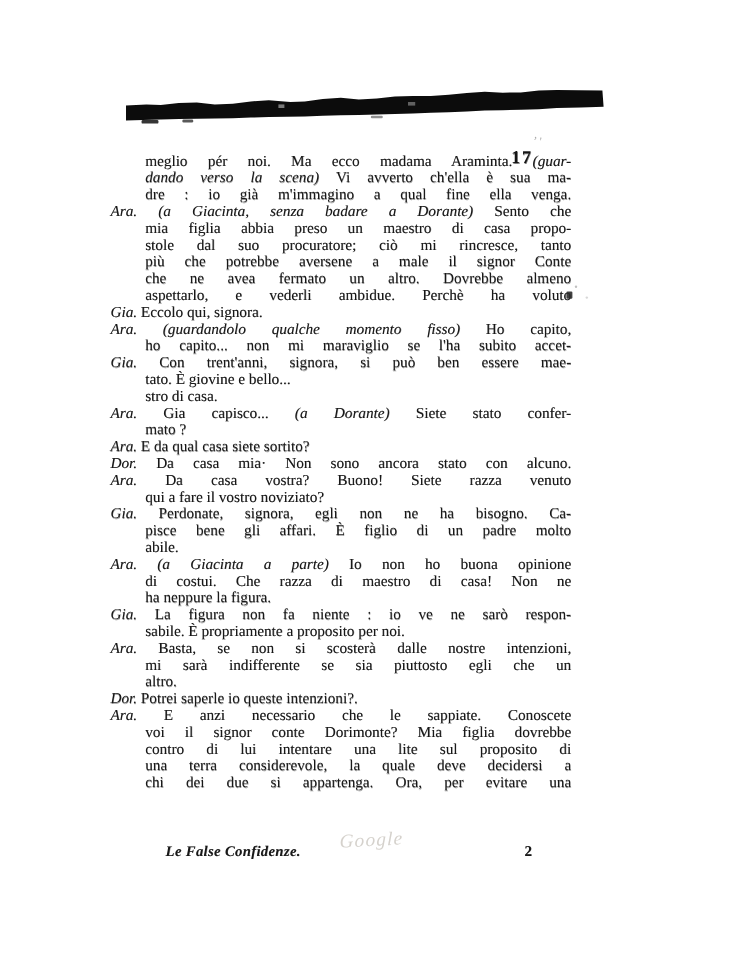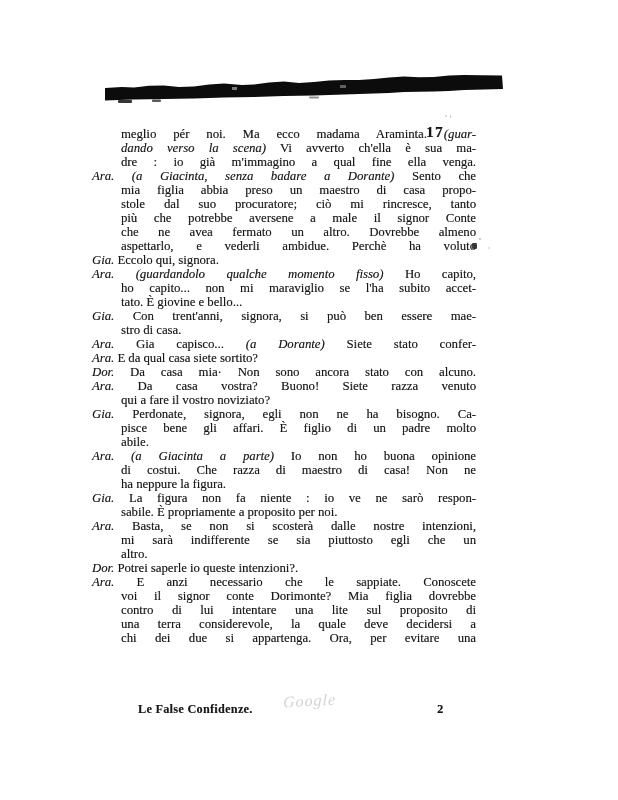--- a/index.html
+++ b/index.html
@@ -24,21 +24,21 @@
   }
   .line.ind{padding-left:29px;}
   .line.j{text-align-last:justify;}
   .it{font-style:italic;}
   .watermark{
     position:absolute;left:283px;top:692px;font-size:16px;color:#b3ada3;opacity:.55;
     letter-spacing:1px;transform:rotate(-3deg) skewX(-4deg);font-style:italic;
   }
   .footer{position:absolute;left:92px;top:702px;width:384px;height:16px;}
   .ftitle{
-    position:absolute;left:46px;top:0;font-weight:bold;font-size:12.2px;
+    position:absolute;left:46px;top:0;font-style:italic;font-weight:bold;font-size:12.2px;
     letter-spacing:.3px;text-shadow:0.3px 0.3px 0 rgba(24,24,24,.4);
   }
   .fsig{
     position:absolute;left:345px;top:0;font-weight:bold;font-size:12.5px;
     text-shadow:0.3px 0.3px 0 rgba(24,24,24,.5);
   }
   .speck-a{position:absolute;left:472px;top:243px;width:5px;height:6px;background:#2c2c2c;border-radius:1px;opacity:.9;}
   .speck-b{position:absolute;left:479px;top:238px;width:2px;height:2px;background:#8c8c8c;border-radius:50%;opacity:.55;}
   .speck-c{position:absolute;left:488px;top:247px;width:2px;height:2px;background:#9a9a9a;border-radius:50%;opacity:.4;}
 </style>
@@ -72,24 +72,25 @@
       <div class="line ind j"><span class="ro">dre : io già m'immagino a qual fine ella venga.</span></div>
       <div class="line j"><span class="it">Ara. (a Giacinta, senza badare a Dorante)</span><span class="ro"> Sento che</span></div>
       <div class="line ind j"><span class="ro">mia figlia abbia preso un maestro di casa propo-</span></div>
       <div class="line ind j"><span class="ro">stole dal suo procuratore; ciò mi rincresce, tanto</span></div>
       <div class="line ind j"><span class="ro">più che potrebbe aversene a male il signor Conte</span></div>
       <div class="line ind j"><span class="ro">che ne avea fermato un altro. Dovrebbe almeno</span></div>
       <div class="line ind j"><span class="ro">aspettarlo, e vederli ambidue. Perchè ha voluto</span></div>
       <div class="line"><span class="it">Gia.</span><span class="ro"> Eccolo qui, signora.</span></div>
       <div class="line j"><span class="it">Ara. (guardandolo qualche momento fisso)</span><span class="ro"> Ho capito,</span></div>
       <div class="line ind j"><span class="ro">ho capito... non mi maraviglio se l'ha subito accet-</span></div>
+      <div class="line j"><span class="it">Gia.</span><span class="ro"> Con trent'anni, signora, si può ben essere mae-</span></div>
       <div class="line ind"><span class="ro">tato. È giovine e bello...</span></div>
-      <div class="line j"><span class="it">Gia.</span><span class="ro"> Con trent'anni, signora, si può ben essere mae-</span></div>
       <div class="line ind"><span class="ro">stro di casa.</span></div>
       <div class="line j"><span class="it">Ara.</span><span class="ro"> Gia capisco... </span><span class="it">(a Dorante)</span><span class="ro"> Siete stato confer-</span></div>
+      <div class="line ind"><span class="ro">mato ?</span></div>
       <div class="line"><span class="it">Ara.</span><span class="ro"> E da qual casa siete sortito?</span></div>
       <div class="line j"><span class="it">Dor.</span><span class="ro"> Da casa mia· Non sono ancora stato con alcuno.</span></div>
       <div class="line j"><span class="it">Ara.</span><span class="ro"> Da casa vostra? Buono! Siete razza venuto</span></div>
       <div class="line ind"><span class="ro">qui a fare il vostro noviziato?</span></div>
       <div class="line j"><span class="it">Gia.</span><span class="ro"> Perdonate, signora, egli non ne ha bisogno. Ca-</span></div>
       <div class="line ind j"><span class="ro">pisce bene gli affari. È figlio di un padre molto</span></div>
       <div class="line ind"><span class="ro">abile.</span></div>
       <div class="line j"><span class="it">Ara. (a Giacinta a parte)</span><span class="ro"> Io non ho buona opinione</span></div>
       <div class="line ind j"><span class="ro">di costui. Che razza di maestro di casa! Non ne</span></div>
       <div class="line ind"><span class="ro">ha neppure la figura.</span></div>

